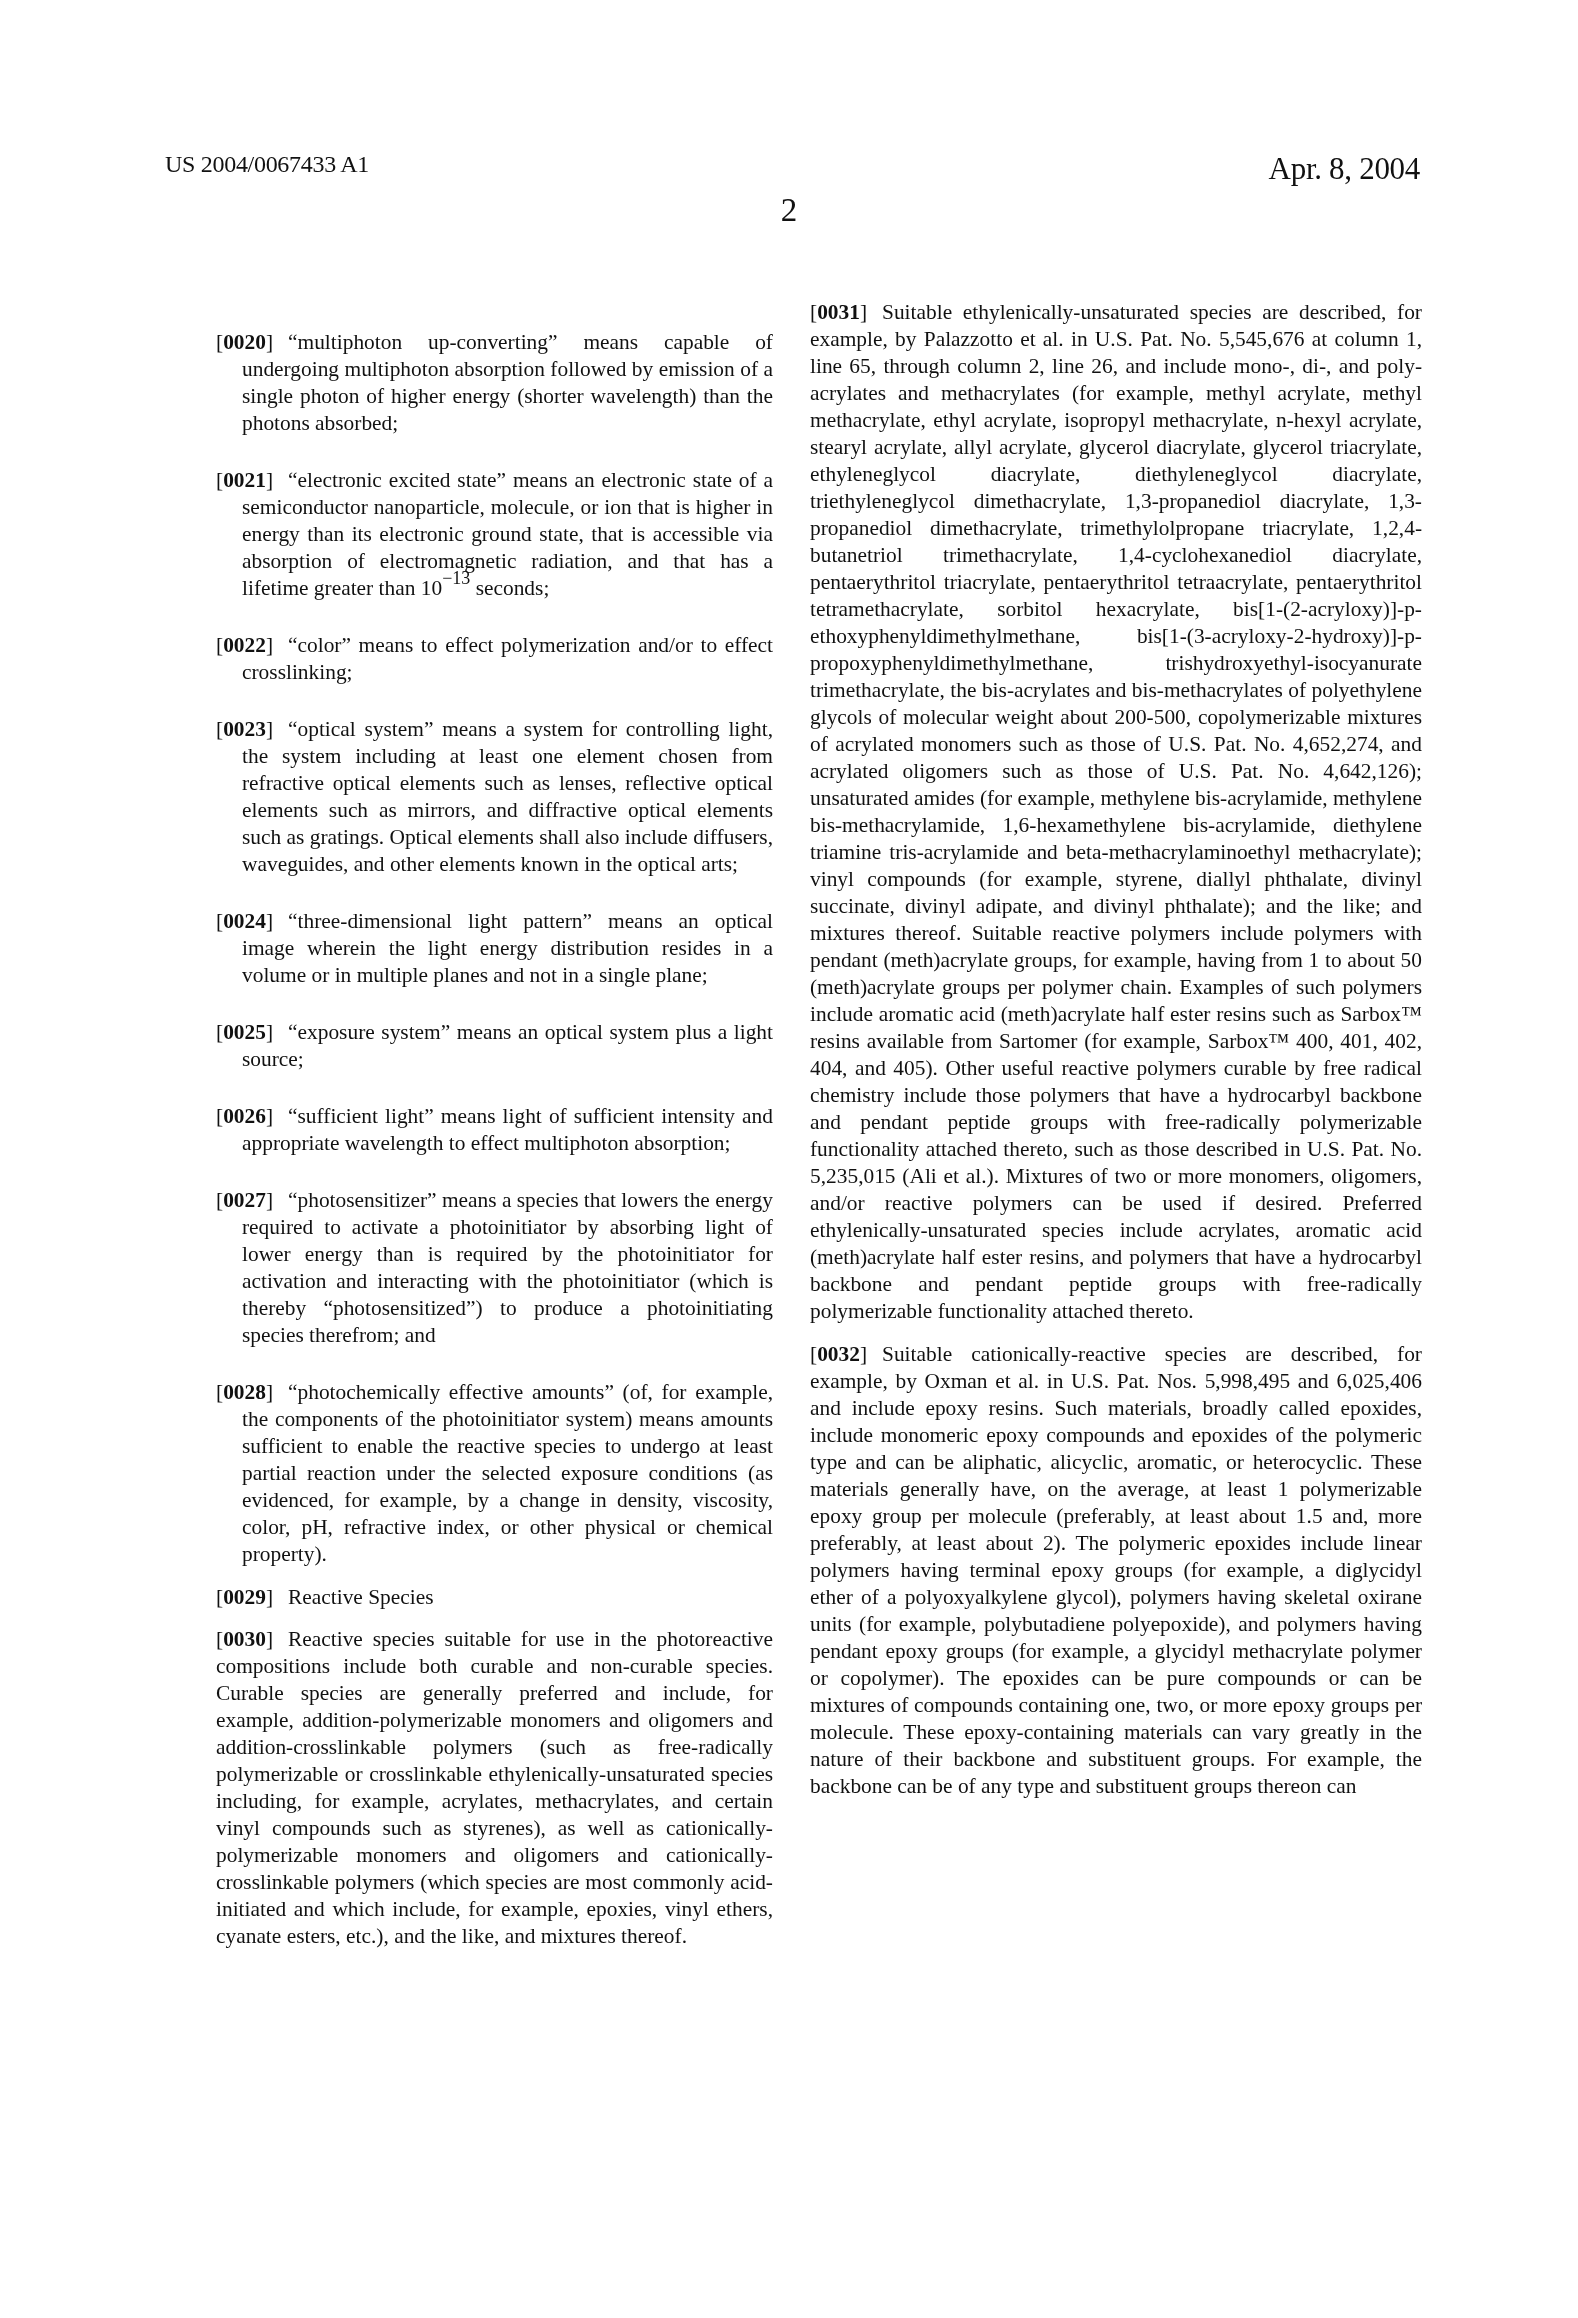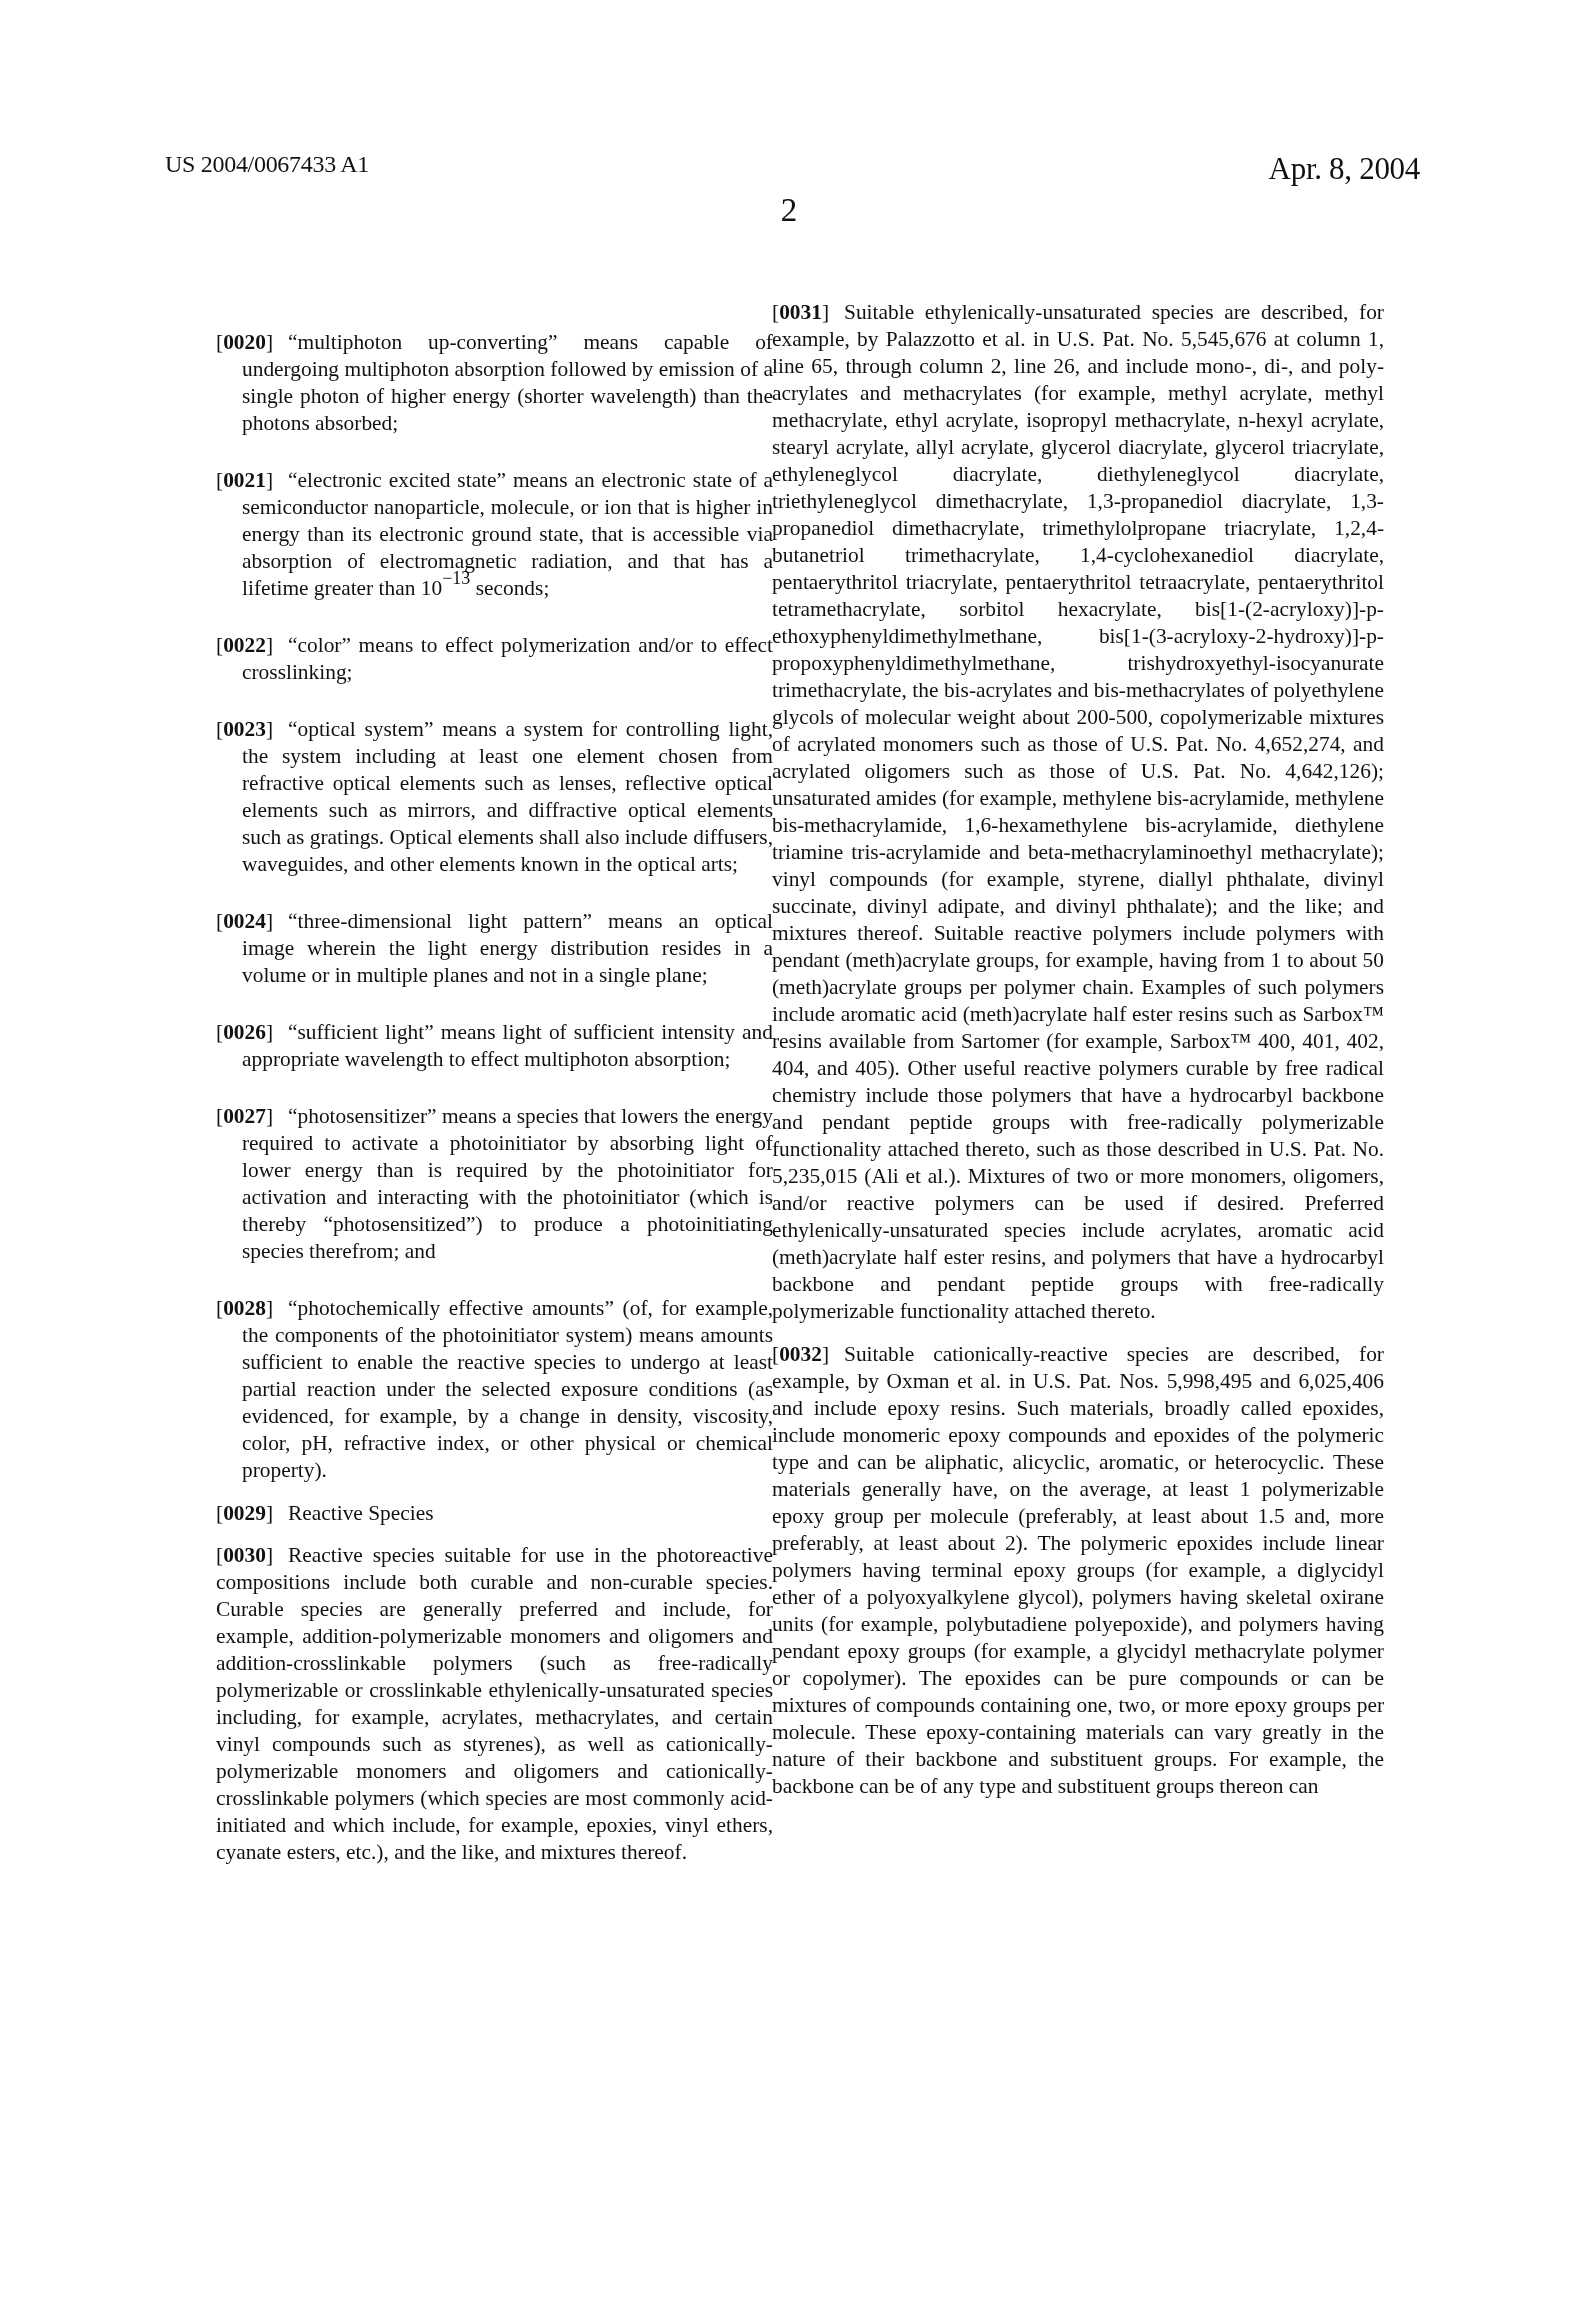--- a/index.html
+++ b/index.html
@@ -22,21 +22,21 @@
     .page-number {
       position: absolute; left: 0; right: 0; top: 192px;
       text-align: center; font-size: 33px;
     }
     .column {
       position: absolute; top: 299px;
       font-size: 21.4px; line-height: 27px;
       text-align: justify;
     }
     .col-left { left: 216px; width: 557px; }
-    .col-right { left: 772px; width: 612px; }
+    .col-right { left: 810px; width: 612px; }
     .para { margin: 0 0 15.6px 0; hyphens: none; }
     .para.hang { padding-left: 26px; text-indent: -26px; margin-top: 30px; }
     .para.flush { text-indent: 0; }
     .para-num { font-weight: bold; }
     .para-num-open, .para-num-close { font-weight: normal; }
     .para-gap { display: inline-block; width: 15px; }
     sup.exp { font-size: 18px; vertical-align: 11px; line-height: 0; }
   </style>
 </head>
 <body>
@@ -46,20 +46,21 @@
   <div class="header-right">Apr. 8, 2004</div>
   <div class="page-number">2</div>
 </div>
 
 <div class="column col-left">
     <p class="para hang"><span><span class="para-num-open">[</span><span class="para-num">0020</span><span class="para-num-close">]</span></span><span class="para-gap"></span><span>“multiphoton up-converting” means capable of undergoing multiphoton absorption followed by emission of a single photon of higher energy (shorter wavelength) than the photons absorbed;</span></p>
     <p class="para hang"><span><span class="para-num-open">[</span><span class="para-num">0021</span><span class="para-num-close">]</span></span><span class="para-gap"></span><span>“electronic excited state” means an electronic state of a semiconductor nanoparticle, molecule, or ion that is higher in energy than its electronic ground state, that is accessible via absorption of electromagnetic radiation, and that has a lifetime greater than 10</span><sup class="exp">−13</sup><span> seconds;</span></p>
     <p class="para hang"><span><span class="para-num-open">[</span><span class="para-num">0022</span><span class="para-num-close">]</span></span><span class="para-gap"></span><span>“color” means to effect polymerization and/or to effect crosslinking;</span></p>
     <p class="para hang"><span><span class="para-num-open">[</span><span class="para-num">0023</span><span class="para-num-close">]</span></span><span class="para-gap"></span><span>“optical system” means a system for controlling light, the system including at least one element chosen from refractive optical elements such as lenses, reflective optical elements such as mirrors, and diffractive optical elements such as gratings. Optical elements shall also include diffusers, waveguides, and other elements known in the optical arts;</span></p>
     <p class="para hang"><span><span class="para-num-open">[</span><span class="para-num">0024</span><span class="para-num-close">]</span></span><span class="para-gap"></span><span>“three-dimensional light pattern” means an optical image wherein the light energy distribution resides in a volume or in multiple planes and not in a single plane;</span></p>
+    <p class="para hang"><span><span class="para-num-open">[</span><span class="para-num">0025</span><span class="para-num-close">]</span></span><span class="para-gap"></span><span>“exposure system” means an optical system plus a light source;</span></p>
     <p class="para hang"><span><span class="para-num-open">[</span><span class="para-num">0026</span><span class="para-num-close">]</span></span><span class="para-gap"></span><span>“sufficient light” means light of sufficient intensity and appropriate wavelength to effect multiphoton absorption;</span></p>
     <p class="para hang"><span><span class="para-num-open">[</span><span class="para-num">0027</span><span class="para-num-close">]</span></span><span class="para-gap"></span><span>“photosensitizer” means a species that lowers the energy required to activate a photoinitiator by absorbing light of lower energy than is required by the photoinitiator for activation and interacting with the photoinitiator (which is thereby “photosensitized”) to produce a photoinitiating species therefrom; and</span></p>
     <p class="para hang"><span><span class="para-num-open">[</span><span class="para-num">0028</span><span class="para-num-close">]</span></span><span class="para-gap"></span><span>“photochemically effective amounts” (of, for example, the components of the photoinitiator system) means amounts sufficient to enable the reactive species to undergo at least partial reaction under the selected exposure conditions (as evidenced, for example, by a change in density, viscosity, color, pH, refractive index, or other physical or chemical property).</span></p>
     <p class="para flush"><span><span class="para-num-open">[</span><span class="para-num">0029</span><span class="para-num-close">]</span></span><span class="para-gap"></span><span>Reactive Species</span></p>
     <p class="para flush"><span><span class="para-num-open">[</span><span class="para-num">0030</span><span class="para-num-close">]</span></span><span class="para-gap"></span><span>Reactive species suitable for use in the photoreactive compositions include both curable and non-curable species. Curable species are generally preferred and include, for example, addition-polymerizable monomers and oligomers and addition-crosslinkable polymers (such as free-radically polymerizable or crosslinkable ethylenically-unsaturated species including, for example, acrylates, methacrylates, and certain vinyl compounds such as styrenes), as well as cationically-polymerizable monomers and oligomers and cationically-crosslinkable polymers (which species are most commonly acid-initiated and which include, for example, epoxies, vinyl ethers, cyanate esters, etc.), and the like, and mixtures thereof.</span></p>
   </div>
 <div class="column col-right">
     <p class="para flush"><span><span class="para-num-open">[</span><span class="para-num">0031</span><span class="para-num-close">]</span></span><span class="para-gap"></span><span>Suitable ethylenically-unsaturated species are described, for example, by Palazzotto et al. in U.S. Pat. No. 5,545,676 at column 1, line 65, through column 2, line 26, and include mono-, di-, and poly-acrylates and methacrylates (for example, methyl acrylate, methyl methacrylate, ethyl acrylate, isopropyl methacrylate, n-hexyl acrylate, stearyl acrylate, allyl acrylate, glycerol diacrylate, glycerol triacrylate, ethyleneglycol diacrylate, diethyleneglycol diacrylate, triethyleneglycol dimethacrylate, 1,3-propanediol diacrylate, 1,3-propanediol dimethacrylate, trimethylolpropane triacrylate, 1,2,4-butanetriol trimethacrylate, 1,4-cyclohexanediol diacrylate, pentaerythritol triacrylate, pentaerythritol tetraacrylate, pentaerythritol tetramethacrylate, sorbitol hexacrylate, bis[1-(2-acryloxy)]-p-ethoxyphenyldimethylmethane, bis[1-(3-acryloxy-2-hydroxy)]-p-propoxyphenyldimethylmethane, trishydroxyethyl-isocyanurate trimethacrylate, the bis-acrylates and bis-methacrylates of polyethylene glycols of molecular weight about 200-500, copolymerizable mixtures of acrylated monomers such as those of U.S. Pat. No. 4,652,274, and acrylated oligomers such as those of U.S. Pat. No. 4,642,126); unsaturated amides (for example, methylene bis-acrylamide, methylene bis-methacrylamide, 1,6-hexamethylene bis-acrylamide, diethylene triamine tris-acrylamide and beta-methacrylaminoethyl methacrylate); vinyl compounds (for example, styrene, diallyl phthalate, divinyl succinate, divinyl adipate, and divinyl phthalate); and the like; and mixtures thereof. Suitable reactive polymers include polymers with pendant (meth)acrylate groups, for example, having from 1 to about 50 (meth)acrylate groups per polymer chain. Examples of such polymers include aromatic acid (meth)acrylate half ester resins such as Sarbox™ resins available from Sartomer (for example, Sarbox™ 400, 401, 402, 404, and 405). Other useful reactive polymers curable by free radical chemistry include those polymers that have a hydrocarbyl backbone and pendant peptide groups with free-radically polymerizable functionality attached thereto, such as those described in U.S. Pat. No. 5,235,015 (Ali et al.). Mixtures of two or more monomers, oligomers, and/or reactive polymers can be used if desired. Preferred ethylenically-unsaturated species include acrylates, aromatic acid (meth)acrylate half ester resins, and polymers that have a hydrocarbyl backbone and pendant peptide groups with free-radically polymerizable functionality attached thereto.</span></p>
     <p class="para flush"><span><span class="para-num-open">[</span><span class="para-num">0032</span><span class="para-num-close">]</span></span><span class="para-gap"></span><span>Suitable cationically-reactive species are described, for example, by Oxman et al. in U.S. Pat. Nos. 5,998,495 and 6,025,406 and include epoxy resins. Such materials, broadly called epoxides, include monomeric epoxy compounds and epoxides of the polymeric type and can be aliphatic, alicyclic, aromatic, or heterocyclic. These materials generally have, on the average, at least 1 polymerizable epoxy group per molecule (preferably, at least about 1.5 and, more preferably, at least about 2). The polymeric epoxides include linear polymers having terminal epoxy groups (for example, a diglycidyl ether of a polyoxyalkylene glycol), polymers having skeletal oxirane units (for example, polybutadiene polyepoxide), and polymers having pendant epoxy groups (for example, a glycidyl methacrylate polymer or copolymer). The epoxides can be pure compounds or can be mixtures of compounds containing one, two, or more epoxy groups per molecule. These epoxy-containing materials can vary greatly in the nature of their backbone and substituent groups. For example, the backbone can be of any type and substituent groups thereon can</span></p>
   </div>

